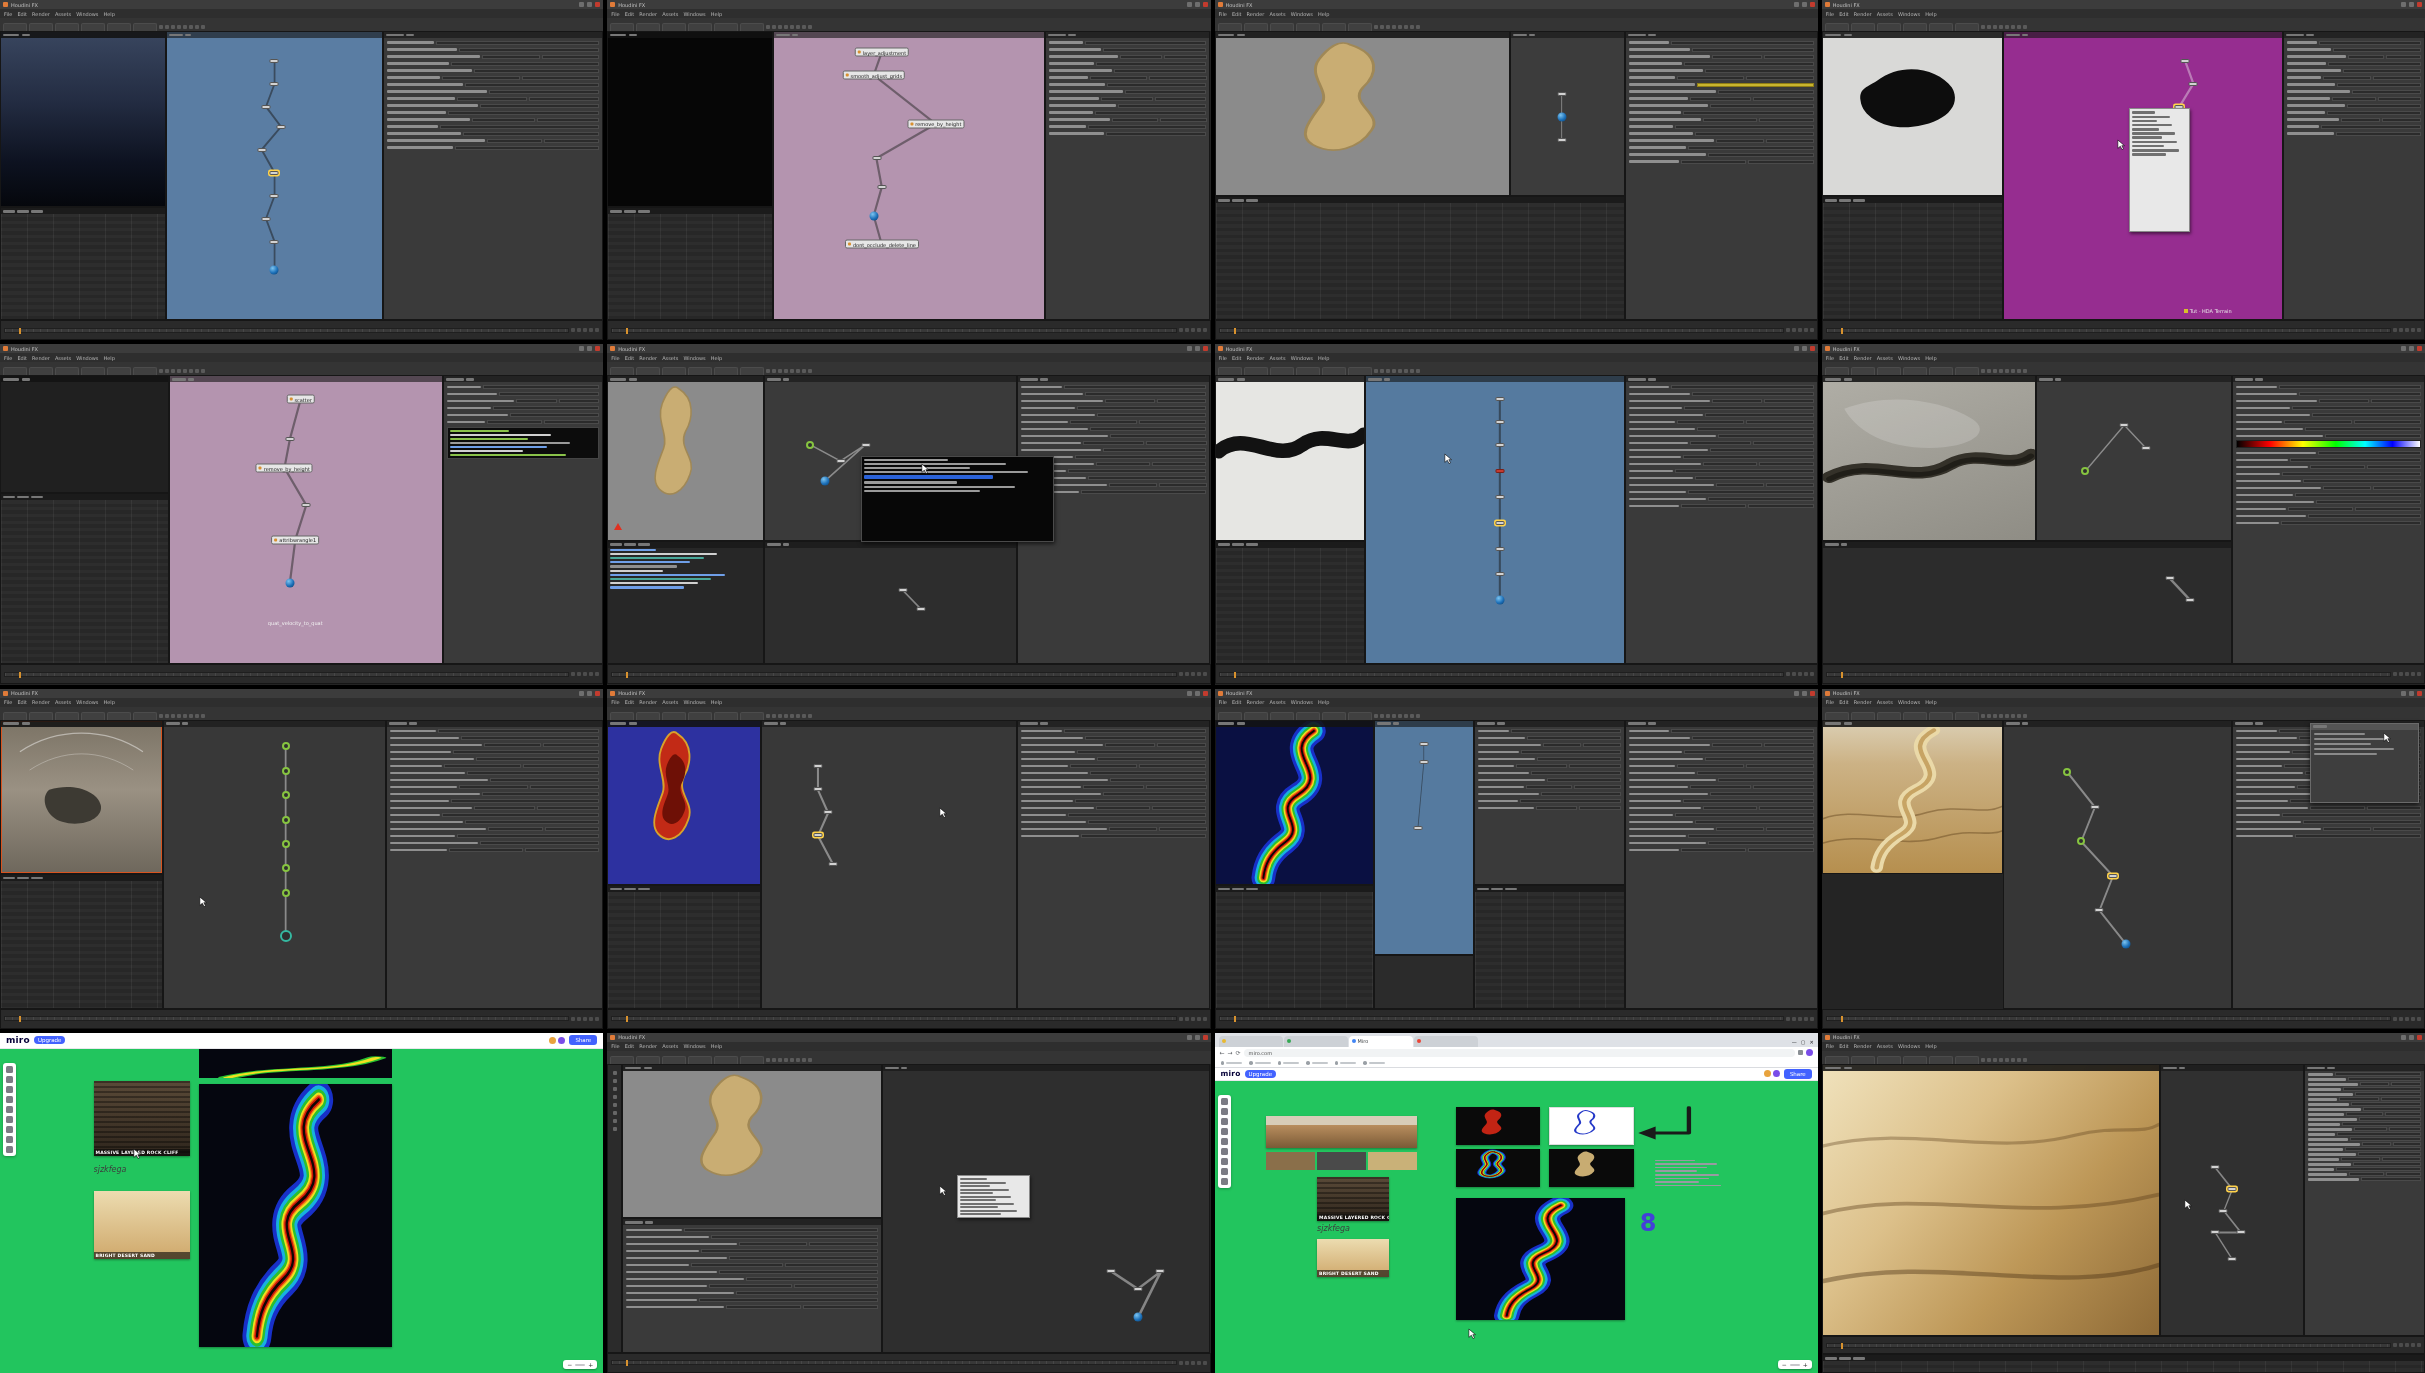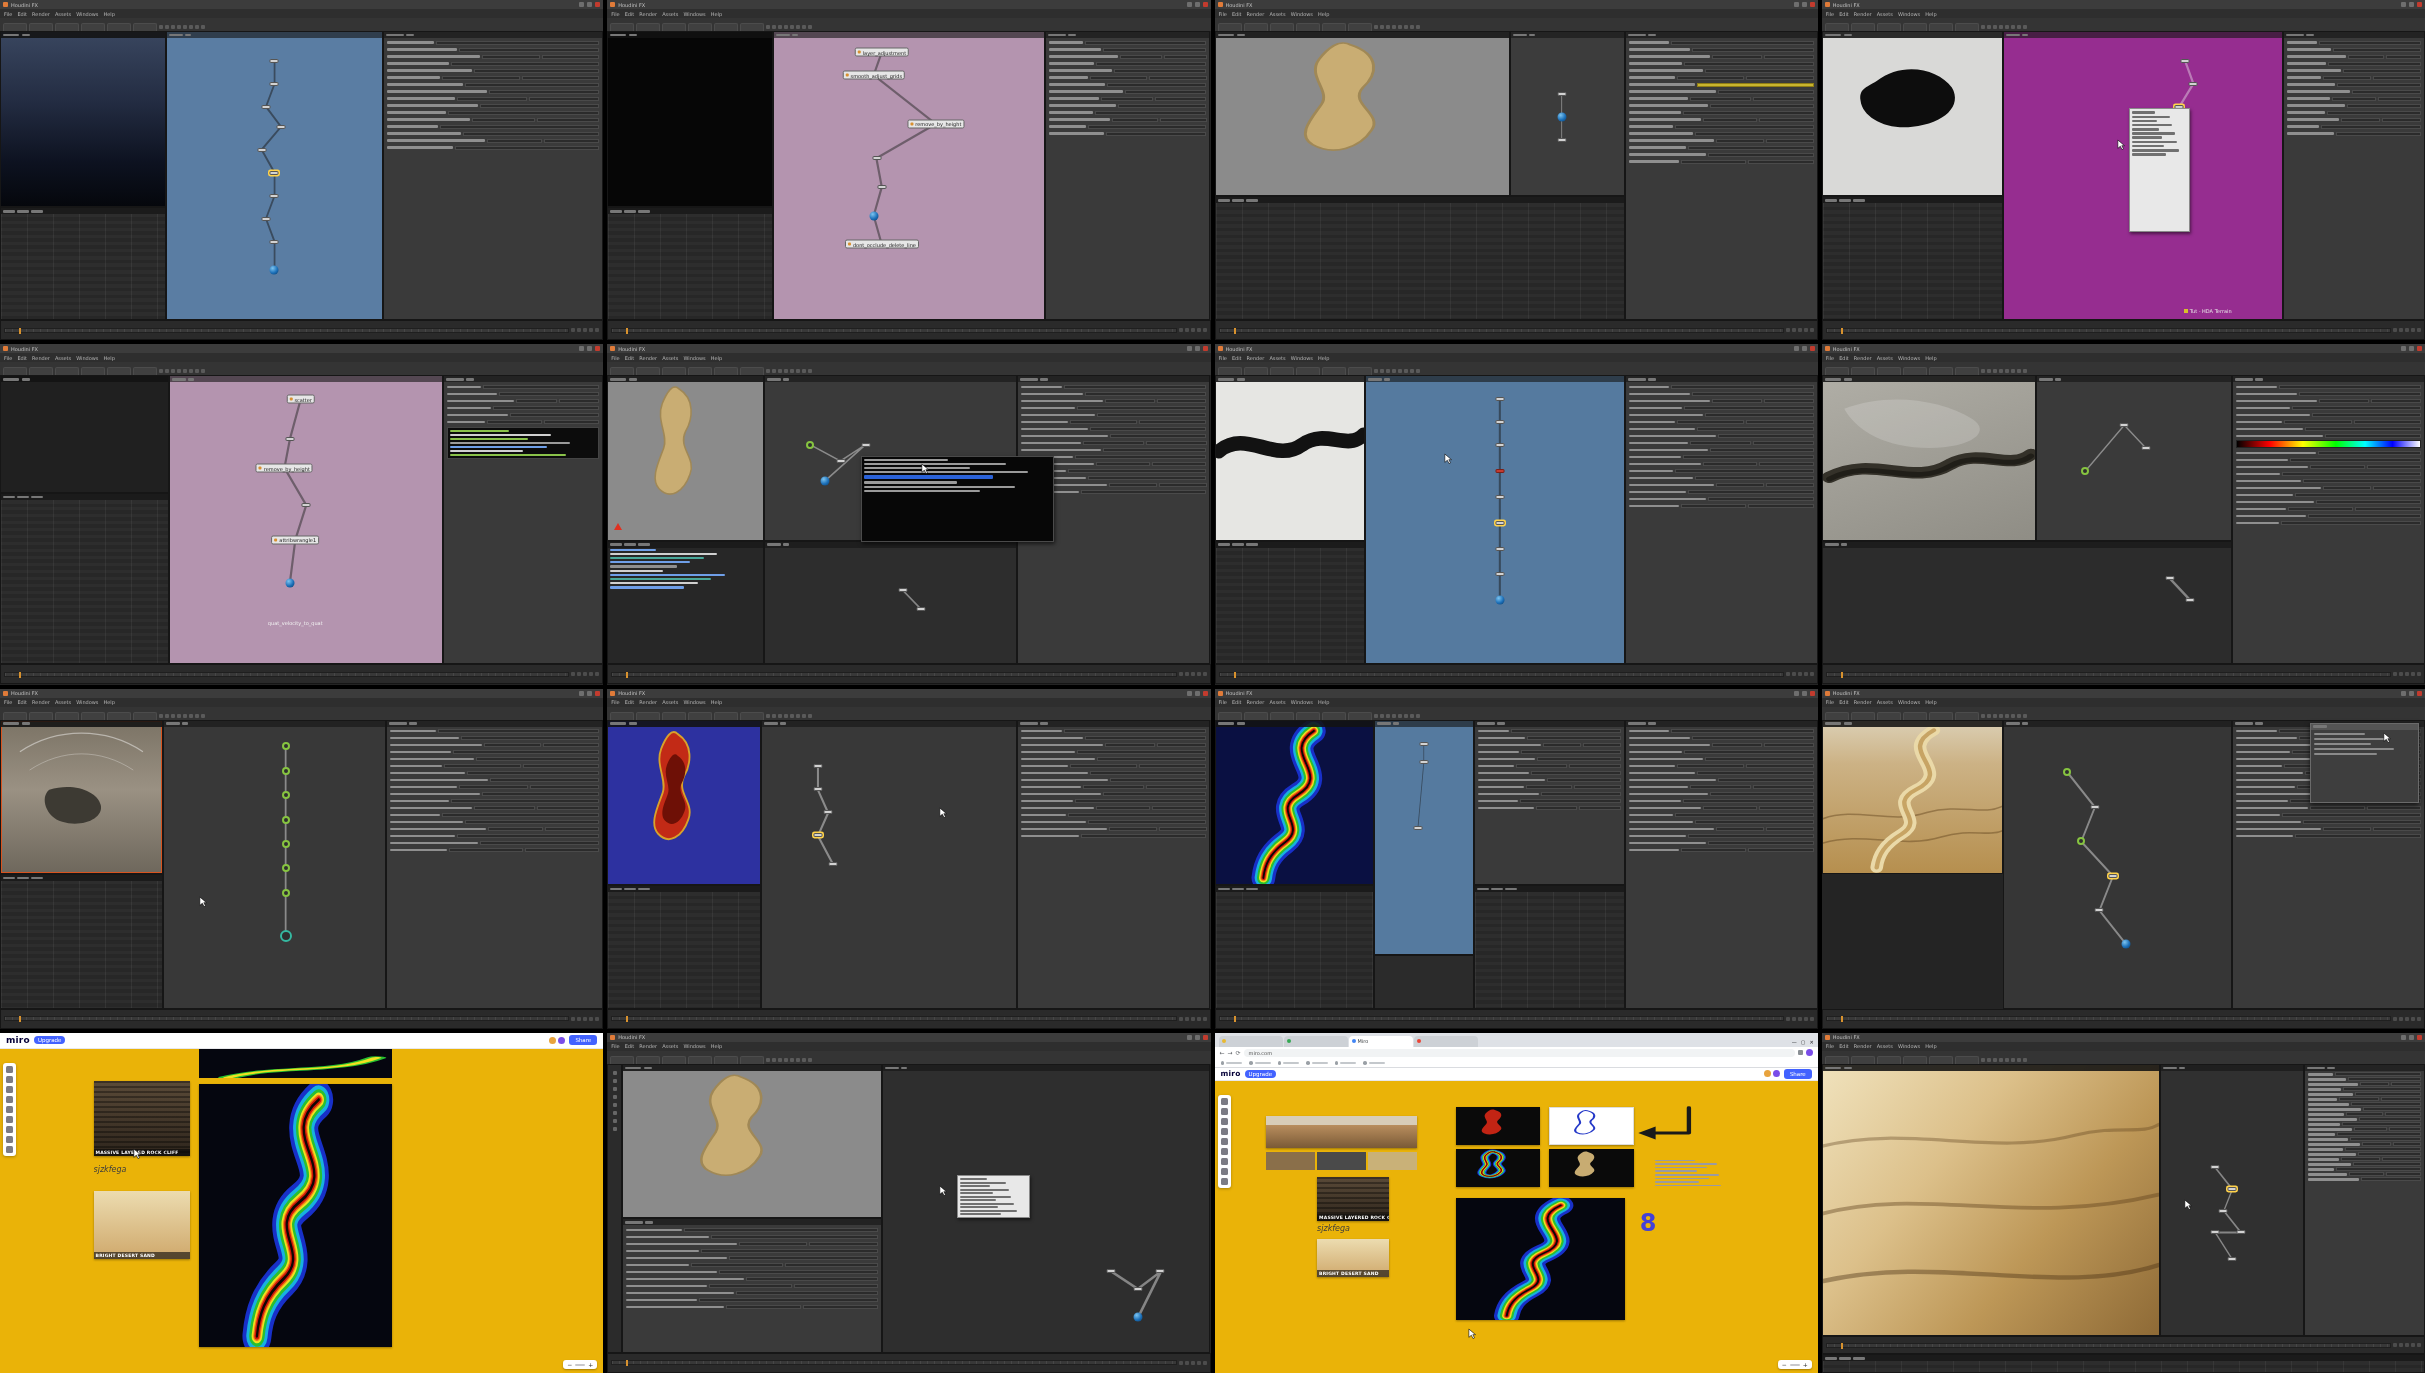--- a/index.html
+++ b/index.html
@@ -114,21 +114,21 @@
   .miro-head{position:absolute;top:0;left:0;right:0;display:flex;align-items:center;gap:4px;
     padding:0 6px;background:#fff;border-bottom:1px solid #e8e8ec;z-index:8}
   .miro.big .miro-head{height:16px}
   .miro.small .miro-head{height:13px}
   .miro-logo{font-weight:bold;color:#050038;font-size:9px;letter-spacing:.2px}
   .miro.small .miro-logo{font-size:7.5px}
   .miro-pill{background:#4262ff;color:#fff;font-size:5.5px;padding:1px 4px;border-radius:7px}
   .miro-share{background:#4262ff;color:#fff;font-size:5.5px;padding:2px 6px;border-radius:3px}
   .miro-av{width:7px;height:7px;border-radius:50%;background:#e8a33d}
   .miro-av.a2{background:#7a4de8;margin-left:-2px}
-  .miro-canvas{position:absolute;left:0;right:0;bottom:0;background:#eab308}
+  .miro-canvas{position:absolute;left:0;right:0;bottom:0;background:#22c55e}
   .miro.big .miro-canvas{top:16px}
   .miro.small .miro-canvas{top:13px}
   .miro-toolbar{position:absolute;left:3px;top:14px;width:13px;background:#fff;border-radius:3px;
     box-shadow:0 1px 3px rgba(0,0,0,.28);display:flex;flex-direction:column;align-items:center;
     gap:3px;padding:3px 0;z-index:7}
   .mt-icon{width:7px;height:7px;background:#5b5b66;opacity:.8;border-radius:1.5px}
   .mitem{position:absolute;overflow:hidden}
   .mimg{box-shadow:0 1px 2px rgba(0,0,0,.35)}
   .cap{position:absolute;left:0;right:0;bottom:0;background:rgba(8,8,8,.62);color:#fff;
     font-size:4.5px;font-weight:bold;padding:1px 2px;letter-spacing:.2px;white-space:nowrap}

